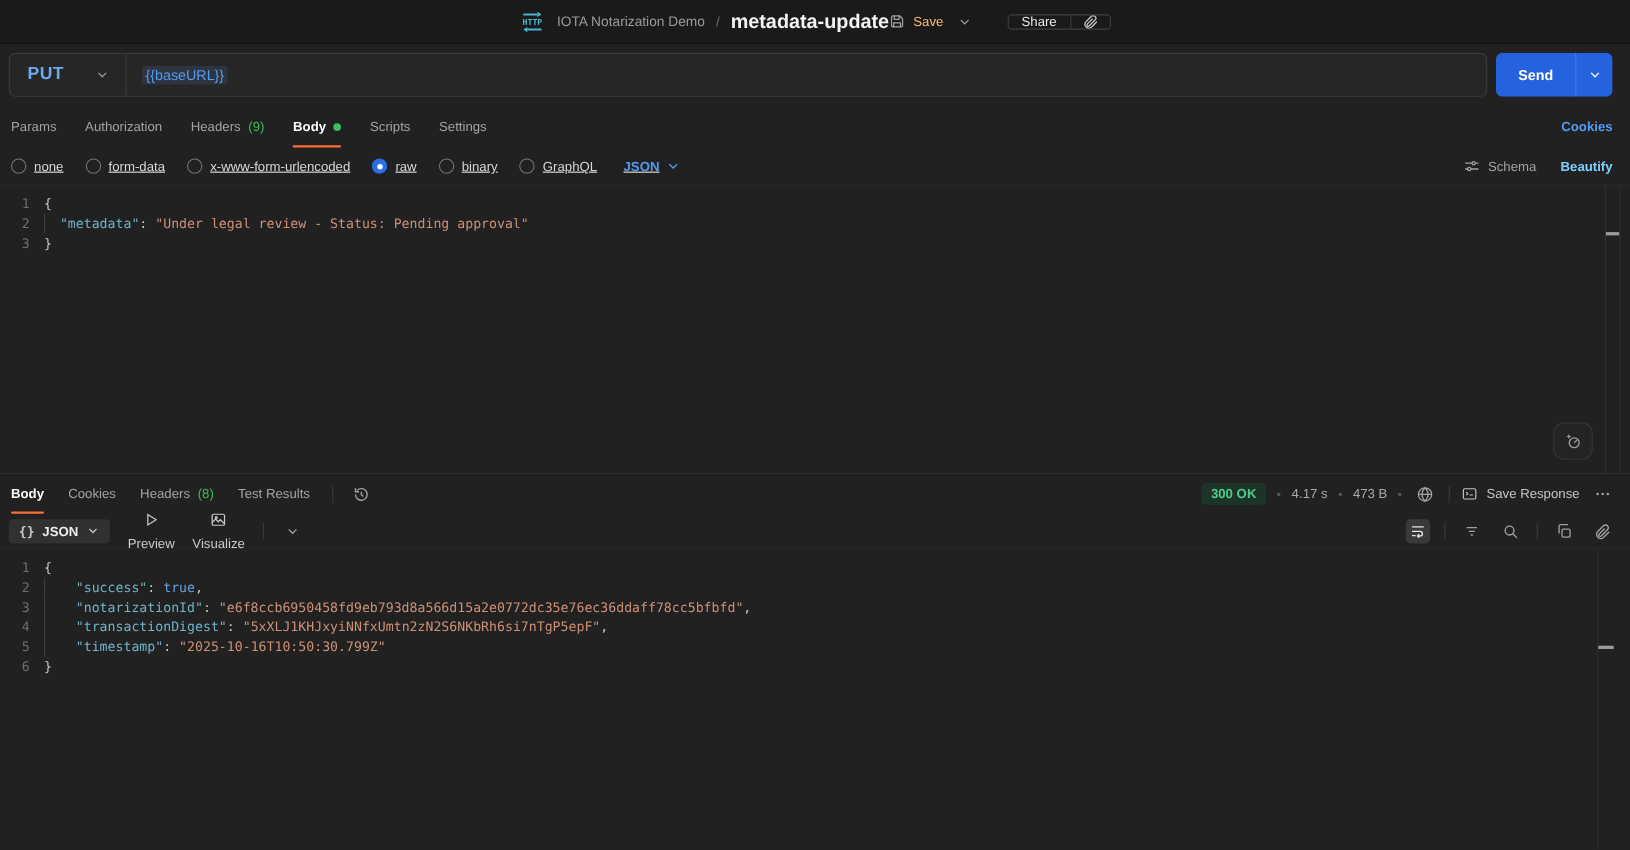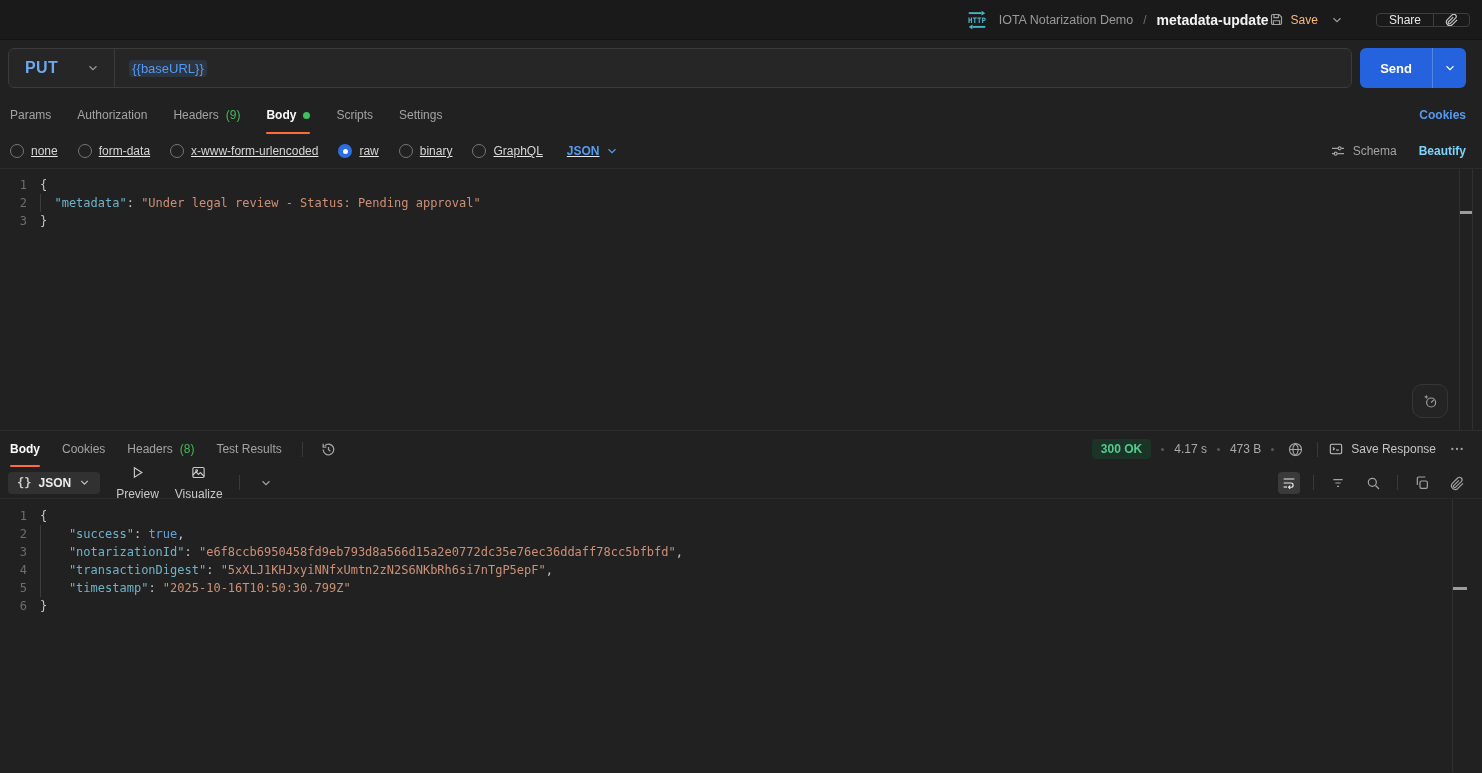--- a/index.html
+++ b/index.html
@@ -7,27 +7,27 @@
   body {
     background:#212121; color:#e8e8e8;
     font-family:"Liberation Sans", sans-serif; font-size:12px;
   }
   svg { display:block; }
   .icon { color:#a3a3a3; flex-shrink:0; }
 
   
   .topbar {
     height:40px; background:#1a1a1a; border-bottom:1px solid #141414;
-    display:flex; align-items:center; justify-content:flex-end; padding:0 12px;
+    display:flex; align-items:center; justify-content:center; padding:0 12px;
   }
   .crumbs { display:flex; align-items:center; gap:10px; }
   .logo-badge { width:24px; height:24px; border-radius:4px; display:flex; align-items:center; justify-content:center; }
   .crumb-collection { color:#9a9a9a; font-size:12.5px; }
   .crumb-sep { color:#6f6f6f; }
-  .crumb-name { color:#f3f3f3; font-weight:700; font-size:14px; }
+  .crumb-name { color:#f3f3f3; font-weight:700; font-size:18px; }
   .top-actions { display:flex; align-items:center; gap:10px; }
   .save-group { display:flex; align-items:center; gap:7px; color:#fdba74; cursor:pointer; }
   .save-chevron { color:#9a9a9a; padding:2px; cursor:pointer; }
   .share-group {
     display:flex; align-items:center; border:1px solid #3f3f3f; border-radius:4px;
     height:14px; overflow:hidden;
   }
   .share-btn { padding:0 12px; color:#e8e8e8; font-weight:400; cursor:pointer; display:flex; align-items:center; height:100%; }
   .share-div { width:1px; height:16px; background:#3f3f3f; }
   .share-link { padding:0 10px; cursor:pointer; display:flex; align-items:center; height:100%; color:#c9c9c9; }

